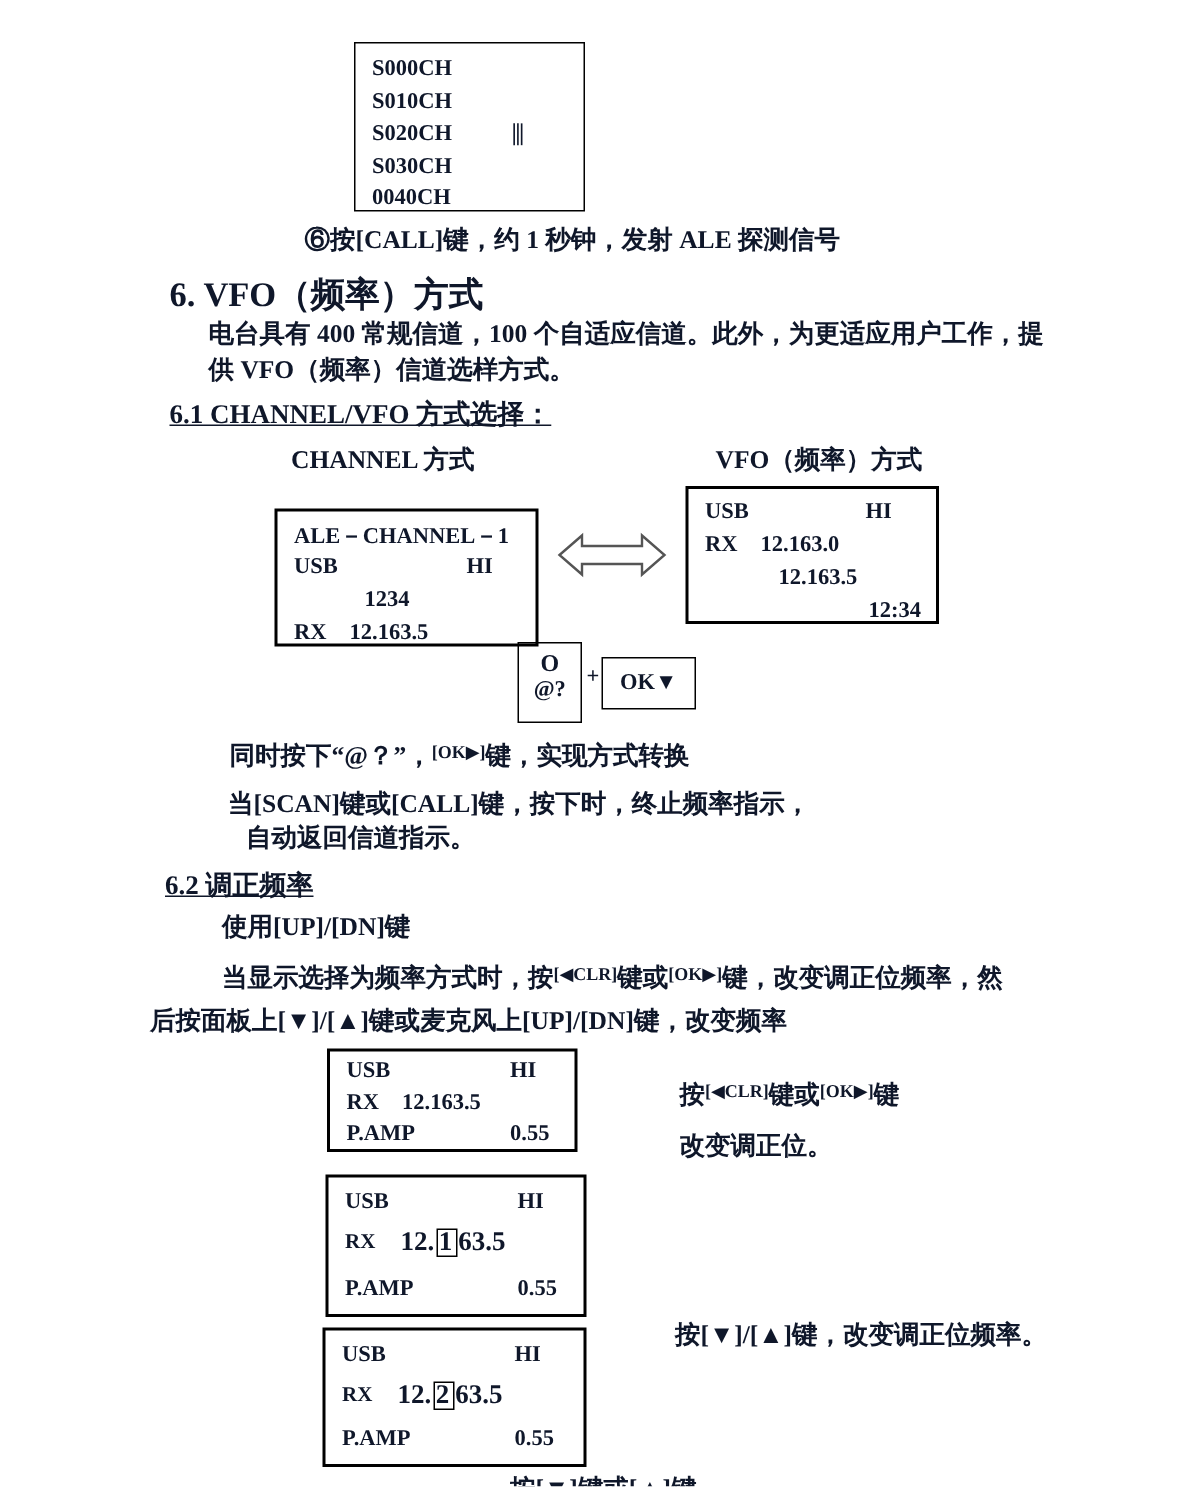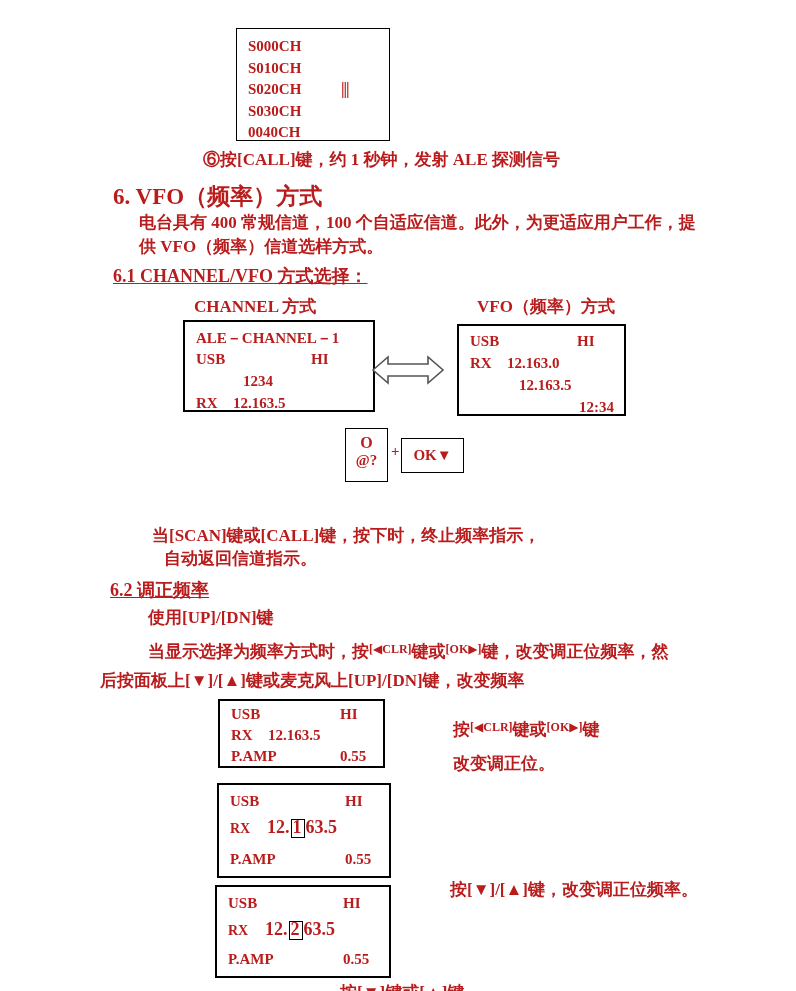--- a/index.html
+++ b/index.html
@@ -3,21 +3,21 @@
 <meta charset="utf-8">
 <style>
   html,body{margin:0;padding:0;background:#fff;}
   #page{
     position:relative;
     width:796px;height:991px;
     background:#ffffff;
     overflow:hidden;
     font-family:"Liberation Serif","DejaVu Serif",serif;
     font-weight:700;
-    color:#b91c1c;
+    color:#0f172a;
   }
   .abs{position:absolute;white-space:nowrap;}
   
   .chanbox{
     border:1px solid #000;
     box-sizing:border-box;
     padding:7px 0 0 11px;
     font-size:15px;
     line-height:21.5px;
   }
@@ -72,21 +72,21 @@
 
   <div class="abs h1" style="left:113px;top:181px;">6. VFO（频率）方式</div>
   <div class="abs body-line" style="left:139px;top:211px;">电台具有 400 常规信道，100 个自适应信道。此外，为更适应用户工作，提</div>
   <div class="abs body-line" style="left:139px;top:235px;">供 VFO（频率）信道选样方式。</div>
 
   <div class="abs h2" style="left:113px;top:264px;">6.1 CHANNEL/VFO 方式选择：</div>
 
   <div class="abs body-line" style="left:194px;top:295px;">CHANNEL 方式</div>
   <div class="abs body-line" style="left:477px;top:295px;">VFO（频率）方式</div>
 
-  <div class="abs lcd" style="left:183px;top:320px;width:192px;height:92px;">
+  <div class="abs lcd" style="left:183px;top:339px;width:176px;height:92px;">
     <span class="ln" style="left:11px;top:7px;">ALE－CHANNEL－1</span>
     <span class="ln" style="left:11px;top:29px;">USB</span>
     <span class="ln" style="left:126px;top:29px;">HI</span>
     <span class="ln" style="left:58px;top:51px;">1234</span>
     <span class="ln" style="left:11px;top:73px;">RX</span>
     <span class="ln" style="left:48px;top:73px;">12.163.5</span>
   </div>
 
   <div class="abs" style="left:371px;top:350px;">
     <svg class="arrow-svg" width="74" height="40" viewBox="0 0 74 40">
@@ -103,20 +103,23 @@
     <span class="ln" style="right:10px;top:73px;">12:34</span>
   </div>
 
   <div class="abs keybox" style="left:345px;top:428px;width:43px;height:54px;padding-top:5px;">
     <div style="font-size:16px;">O</div>
     <div style="font-size:15px;">@?</div>
   </div>
   <div class="abs" style="left:391px;top:443px;font-size:15px;">+</div>
   <div class="abs keybox" style="left:401px;top:438px;width:63px;height:35px;line-height:32px;">OK▼</div>
 
+  <div class="abs body-line" style="left:153px;top:492px;">
+    <span>同时按下“@？”，</span><span class="skey">[OK▶]</span><span>键，实现方式转换</span>
+  </div>
 
   <div class="abs body-line" style="left:152px;top:524px;">当[SCAN]键或[CALL]键，按下时，终止频率指示，</div>
   <div class="abs body-line" style="left:164px;top:547px;">自动返回信道指示。</div>
 
   <div class="abs h2" style="left:110px;top:578px;">6.2 调正频率</div>
   <div class="abs body-line" style="left:148px;top:606px;">使用[UP]/[DN]键</div>
 
   <div class="abs body-line" style="left:148px;top:640px;">
     <span>当显示选择为频率方式时，按</span><span class="skey">[◀CLR]</span><span>键或</span><span class="skey">[OK▶]</span><span>键，改变调正位频率，然</span>
   </div>

